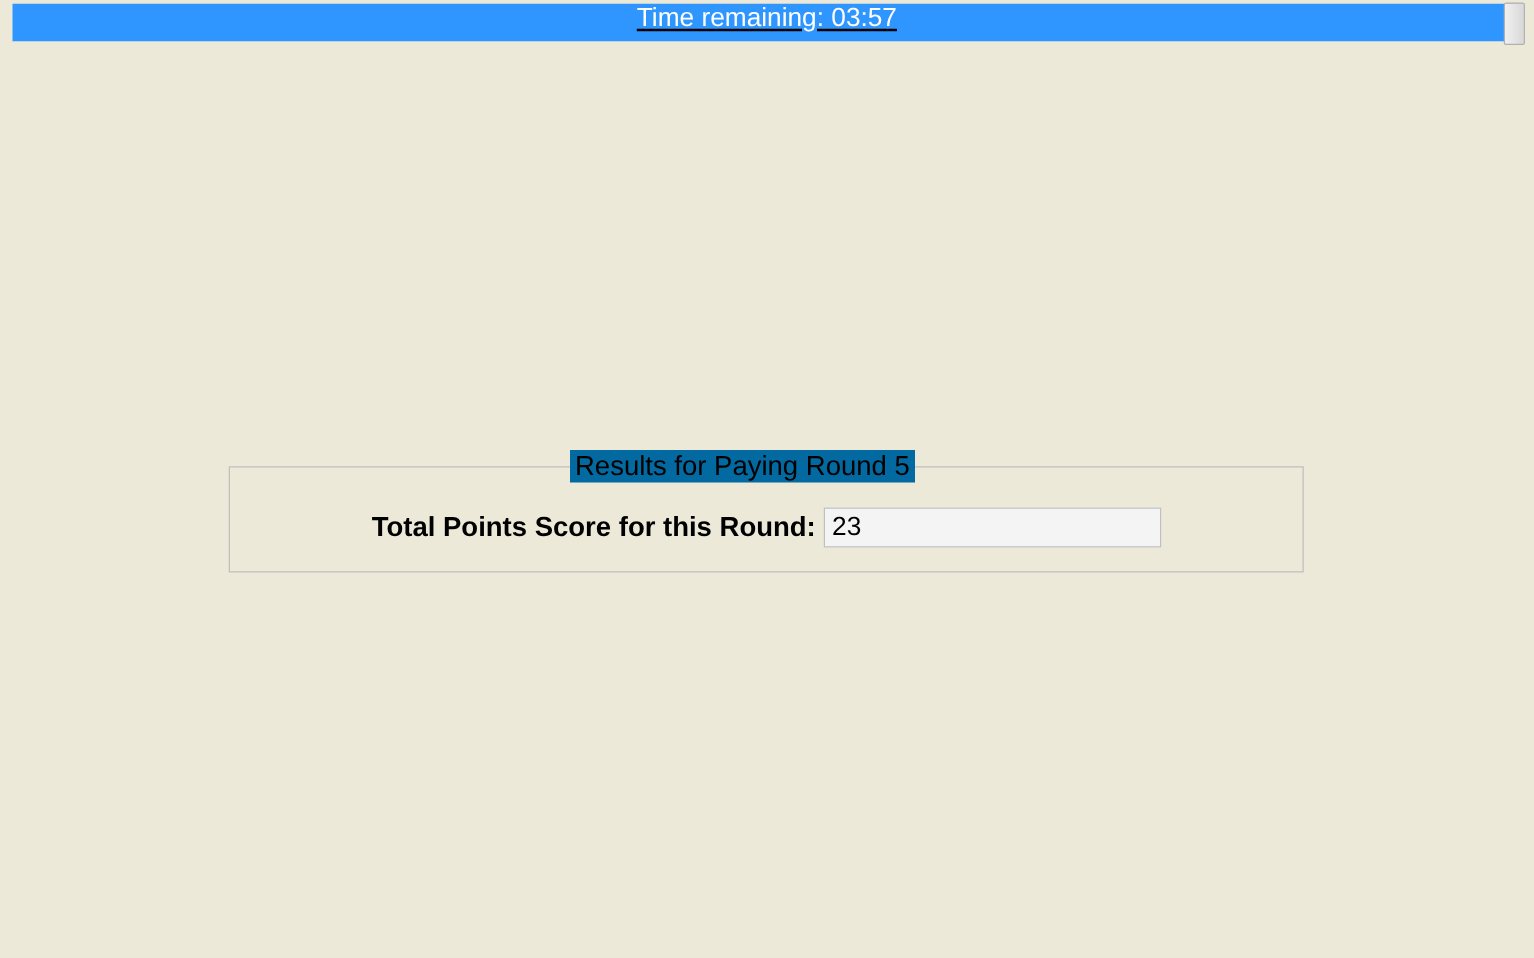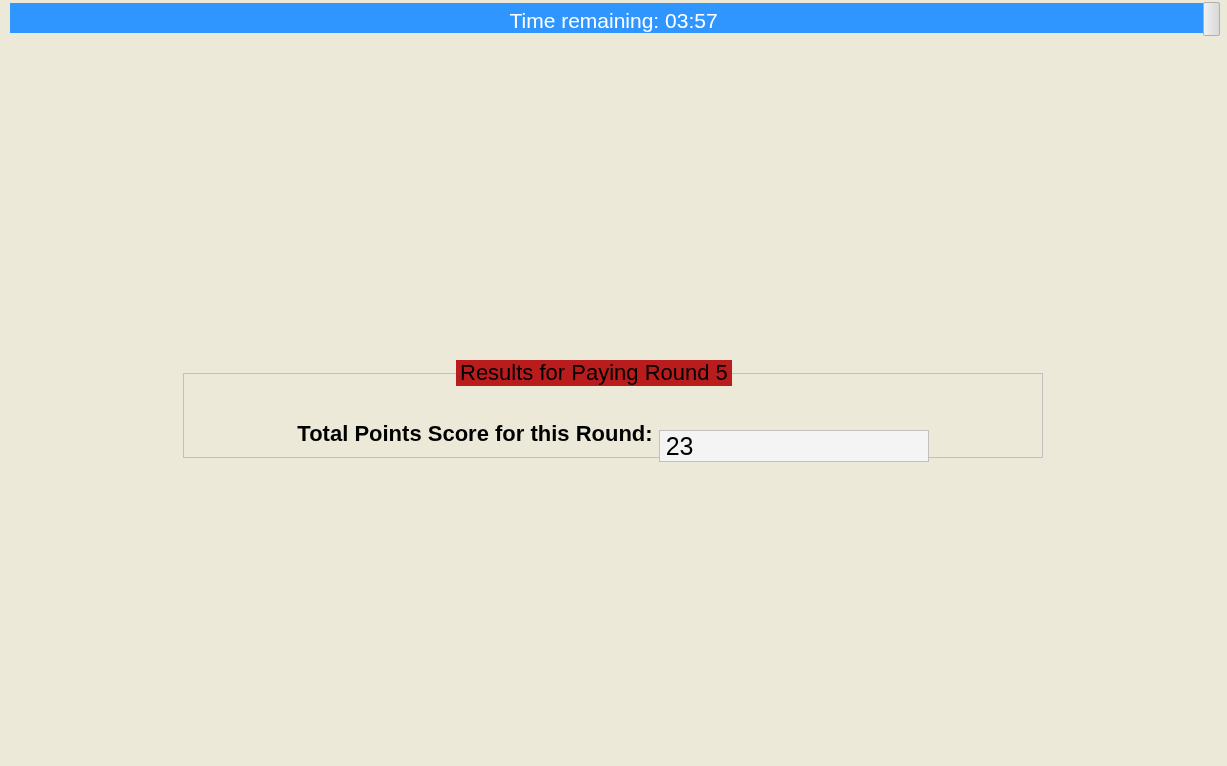--- a/index.html
+++ b/index.html
@@ -15,22 +15,23 @@
       overflow: hidden;
     }
     .timer-bar {
       position: absolute;
       top: 3px;
       left: 10px;
       right: 10px;
       height: 30px;
       background: #2f96ff;
       display: flex;
-      align-items: flex-end;
+      align-items: flex-start;
       justify-content: center;
+      text-decoration: underline;
     }
     .timer-text {
       color: #ffffff;
       font-size: 21px;
       font-weight: normal;
     }
     .scrollbar-stub {
       position: absolute;
       top: 2px;
       right: 7px;
@@ -46,21 +47,21 @@
       top: 373px;
       width: 860px;
       height: 85px;
       border: 1px solid #bfbfbf;
       background: transparent;
     }
     .results-legend {
       position: absolute;
       top: -14px;
       left: 272px;
-      background: #b91c1c;
+      background: #0369a1;
       padding: 0 4px;
       font-size: 22px;
       color: #000000;
       white-space: nowrap;
     }
     .row {
       position: absolute;
       top: 32px;
       left: 0;
       right: 0;
@@ -72,26 +73,25 @@
       font-size: 22px;
       color: #000000;
       margin-right: 6px;
       font-weight: bold;
     }
     .value-field {
       width: 270px;
       height: 32px;
       background: #f4f4f4;
       border: 1px solid #c0c0c0;
-      font-size: 25px;
+      font-size: 21px;
       color: #000000;
       padding: 2px 6px;
       line-height: 26px;
       text-align: left;
-      margin-top: 24px;
     }
   </style>
 </head>
 <body>
 
 <div class="timer-bar">
   <span class="timer-text">Time remaining: 03:57</span>
 </div>
 
 <div class="scrollbar-stub"></div>

